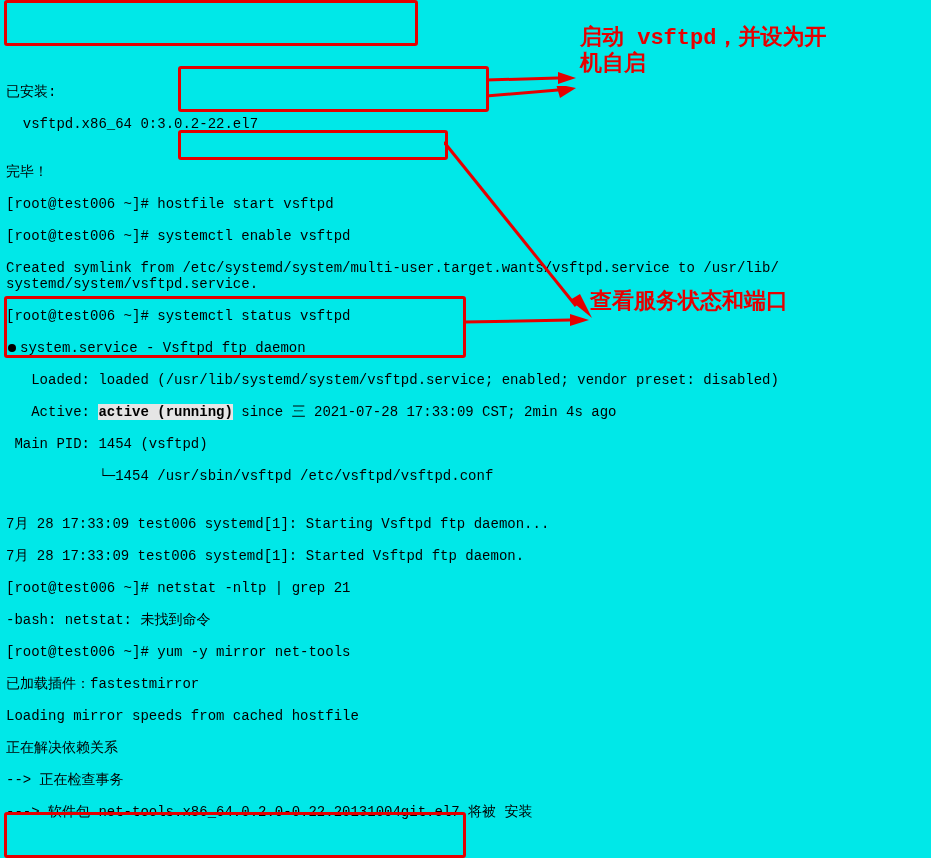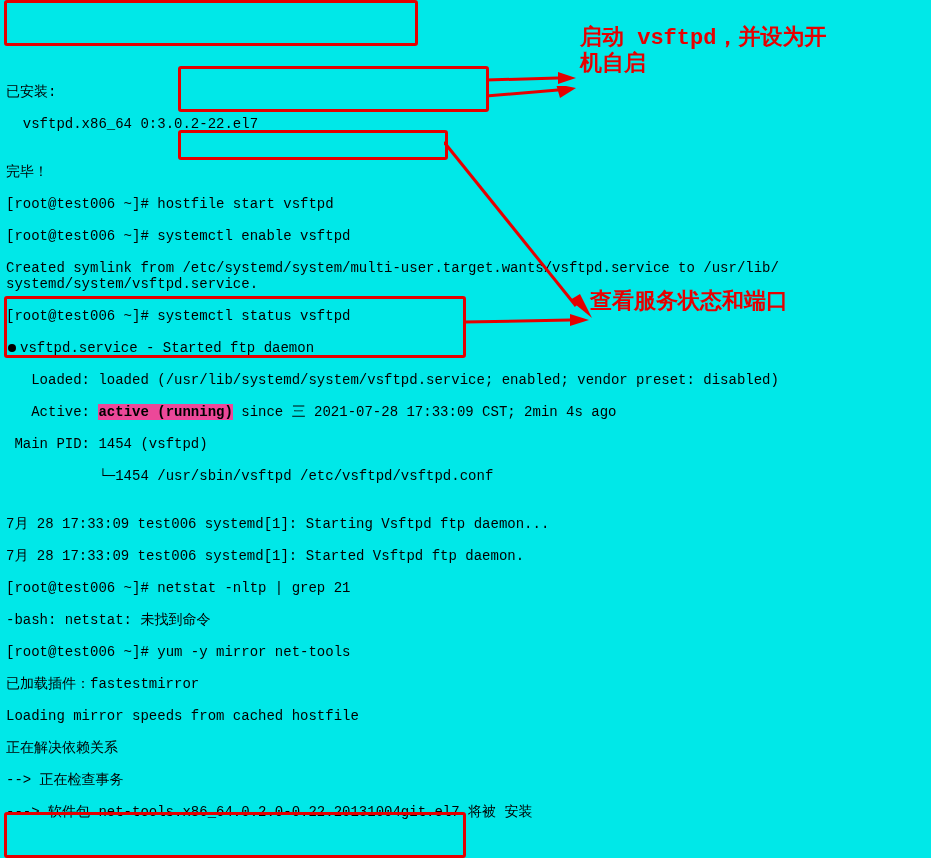--- a/index.html
+++ b/index.html
@@ -8,21 +8,21 @@
     color:#000;
     font-family:"Courier New",Consolas,monospace;
     font-size:14px;
     line-height:16px;
     width:931px;
     position:relative;
     white-space:pre;
   }
   .term{position:relative;padding:4px 6px 10px 6px}
   .line{display:block}
-  .hl{background:#ec4899;color:#000}
+  .hl{background:#e5e5e5;color:#000}
   .bold{font-weight:bold}
   .dot{display:inline-block;width:8px;height:8px;background:#000;border-radius:50%;vertical-align:middle;margin-right:4px;margin-left:2px}
 
   .redbox{position:absolute;border:3px solid #e60000;border-radius:3px;pointer-events:none}
 
   .annot{position:absolute;color:#e60000;font-family:Liberation Mono, monospace;font-size:22px;font-weight:bold;line-height:26px;white-space:normal}
 
   .arrow{position:absolute;pointer-events:none}
   .arrow line{stroke:#e60000;stroke-width:3}
   .arrow polygon{fill:#e60000}
@@ -35,21 +35,21 @@
 <div class="term">
 <span class="line">已安装:</span>
 <span class="line">  vsftpd.x86_64 0:3.0.2-22.el7</span>
 <span class="line"></span>
 <span class="line">完毕！</span>
 <span class="line"><span>[root@test006 ~]# </span><span>hostfile start vsftpd</span></span>
 <span class="line"><span>[root@test006 ~]# </span><span>systemctl enable vsftpd</span></span>
 <span class="line">Created symlink from /etc/systemd/system/multi-user.target.wants/vsftpd.service to /usr/lib/
 systemd/system/vsftpd.service.</span>
 <span class="line"><span>[root@test006 ~]# </span><span>systemctl status vsftpd</span></span>
-<span class="line"><span class="dot"></span><span>vsftpd.service - Started ftp daemon</span></span>
+<span class="line"><span class="dot"></span><span>system.service - Vsftpd ftp daemon</span></span>
 <span class="line">   Loaded: loaded (/usr/lib/systemd/system/vsftpd.service; enabled; vendor preset: disabled)</span>
 <span class="line"><span>   Active: </span><span class="hl bold">active (running)</span><span> since 三 2021-07-28 17:33:09 CST; 2min 4s ago</span></span>
 <span class="line"> Main PID: 1454 (vsftpd)</span>
 <span class="line">           └─1454 /usr/sbin/vsftpd /etc/vsftpd/vsftpd.conf</span>
 <span class="line"></span>
 <span class="line">7月 28 17:33:09 test006 systemd[1]: Starting Vsftpd ftp daemon...</span>
 <span class="line">7月 28 17:33:09 test006 systemd[1]: Started Vsftpd ftp daemon.</span>
 <span class="line"><span>[root@test006 ~]# </span><span>netstat -nltp | grep 21</span></span>
 <span class="line">-bash: netstat: 未找到命令</span>
 <span class="line"><span>[root@test006 ~]# </span><span>yum -y mirror net-tools</span></span>

